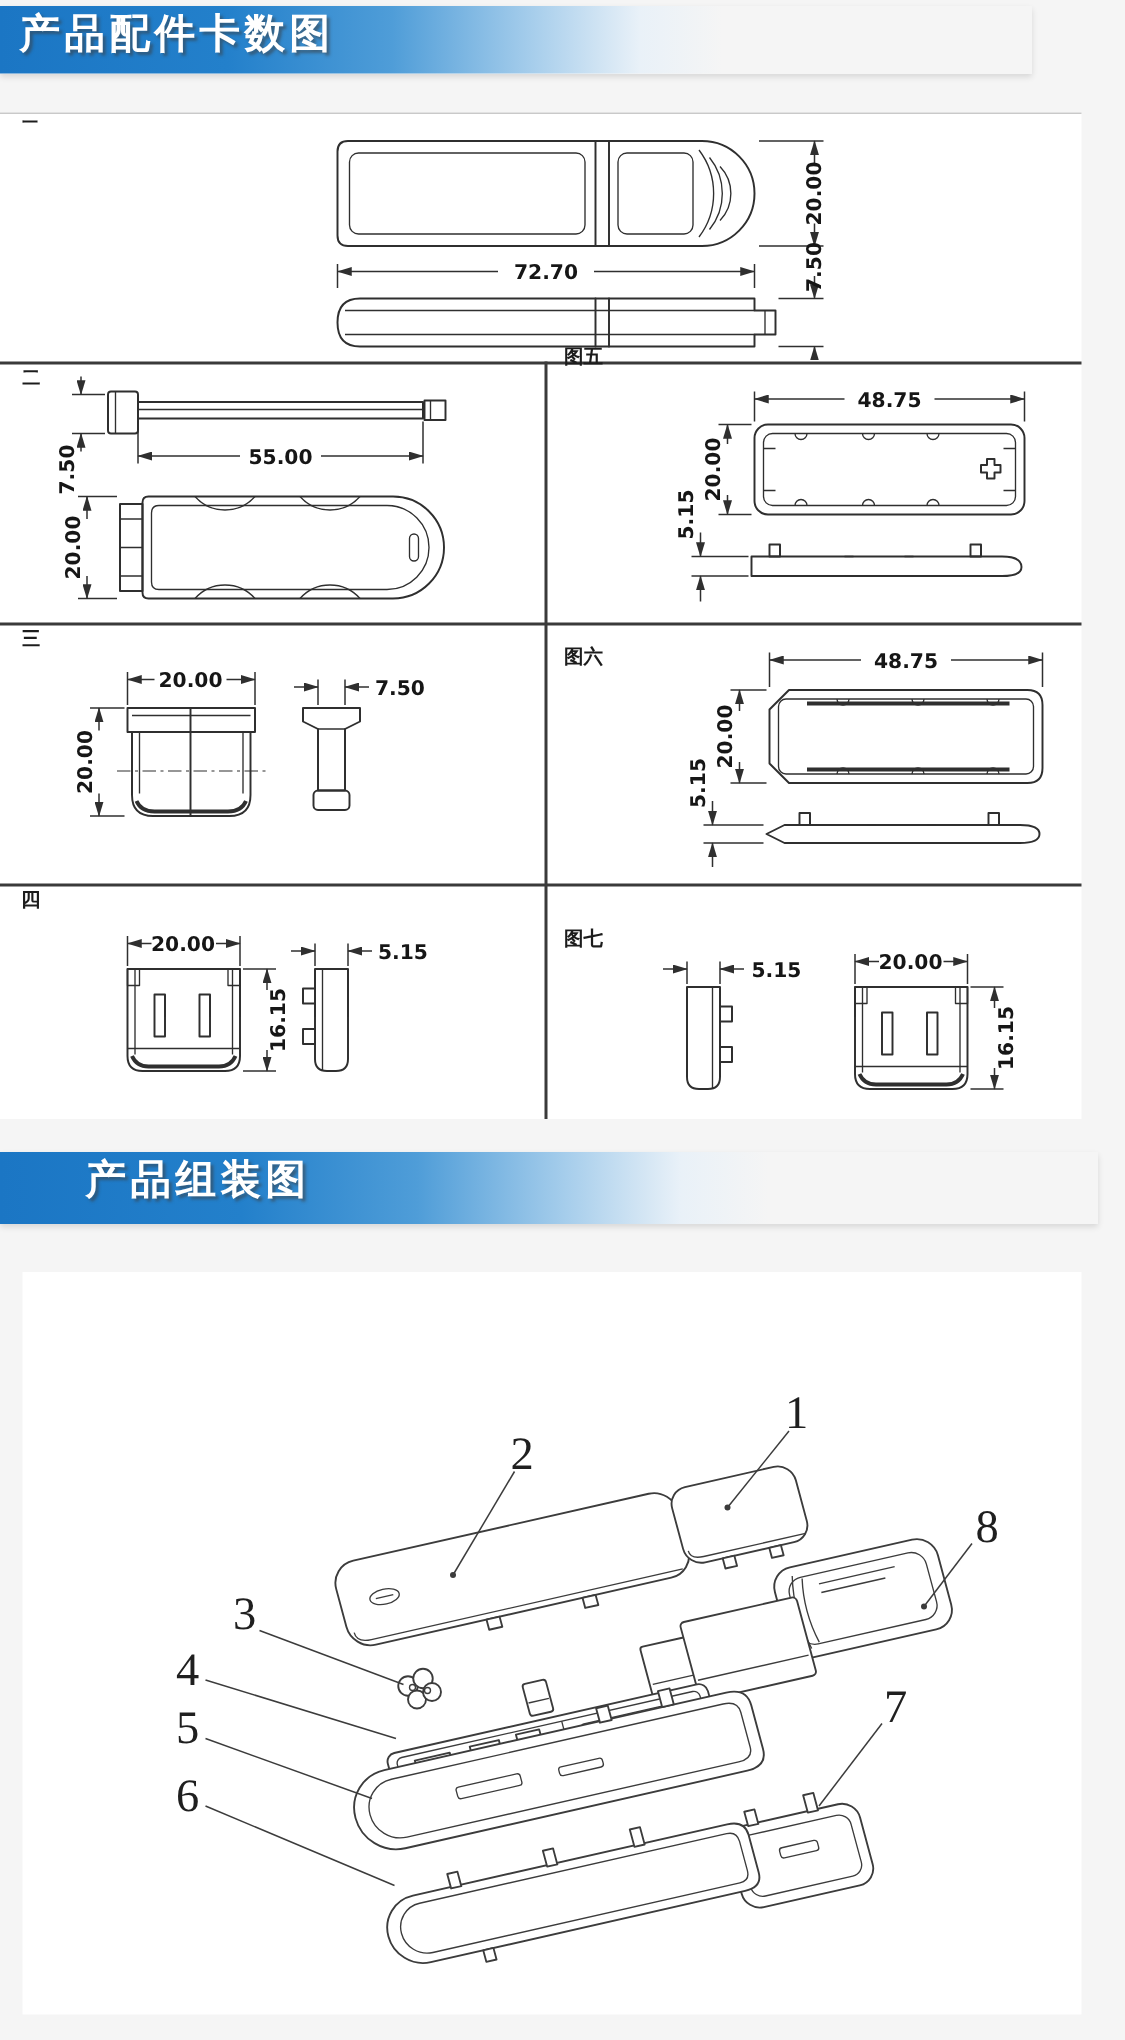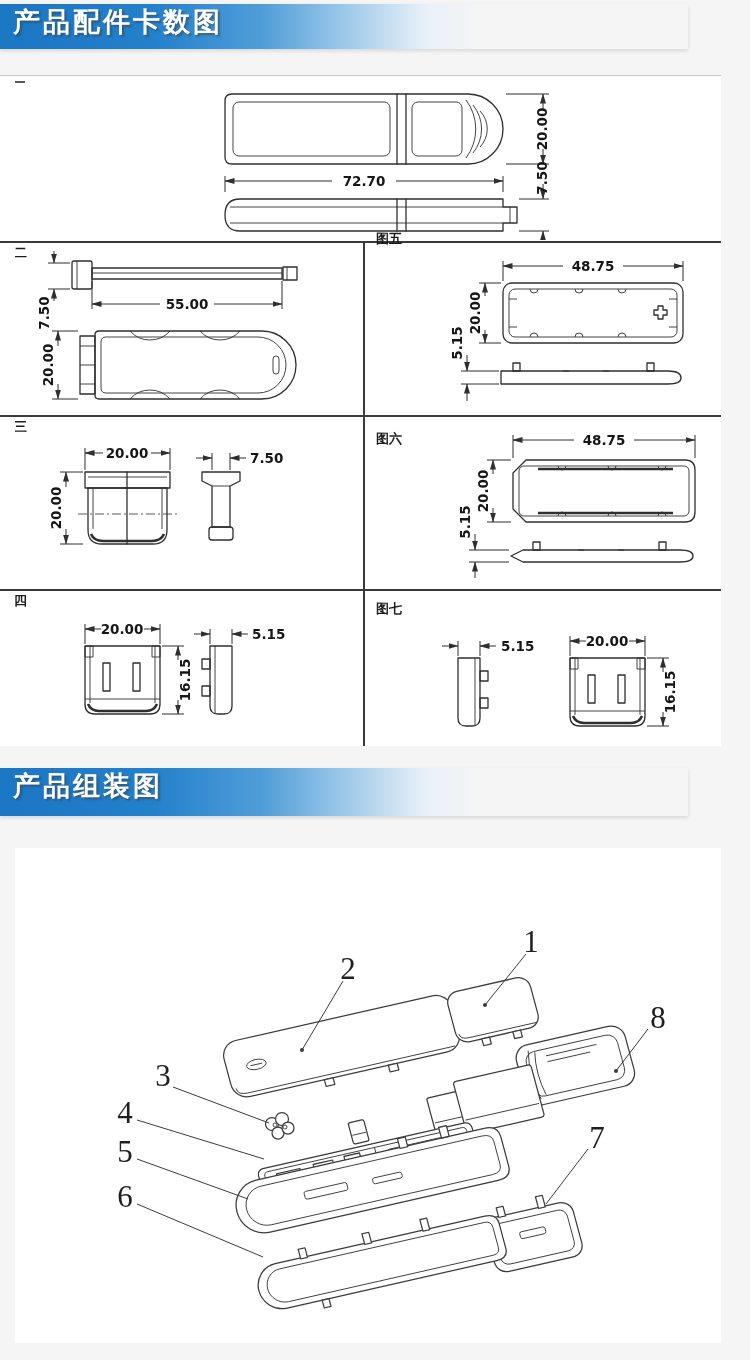--- a/index.html
+++ b/index.html
@@ -4,21 +4,21 @@
 <style>
   html,body{margin:0;padding:0;}
   body{width:750px;height:1360px;background:#f5f5f5;position:relative;overflow:hidden;
        font-family:"DejaVu Sans","Liberation Sans",sans-serif;}
   .banner{position:absolute;left:0;width:688px;height:45px;
           background:linear-gradient(90deg,#1b76c4 0%,#2380cb 22%,#4f9dd8 38%,#a9cfec 52%,#e9f1f8 62%,#f5f5f5 70%);
           box-shadow:0 2px 4px rgba(0,0,0,0.12);display:flex;}
   .banner .t{color:#fff;font-size:27px;font-weight:bold;letter-spacing:3px;margin-left:13px;
              text-shadow:2px 2px 2px rgba(60,60,60,0.55);}
   #banner1{top:4px;}
-  #banner2{top:768px;height:48px;}
+  #banner2{top:768px;height:48px;padding-left:44px;}
   .panel{position:absolute;background:#fff;}
   #panel1{left:0;top:75px;width:721px;height:670px;border-top:1px solid #c9c9c9;}
   #panel2{left:15px;top:848px;width:706px;height:495px;}
   .hline{position:absolute;left:0;width:100%;height:2px;background:#3a3a3a;}
   .vline{position:absolute;left:363px;top:165px;bottom:0;width:2px;background:#3a3a3a;}
   .figwrap{position:absolute;}
   .figlabel{position:absolute;font-size:13px;font-weight:bold;color:#1c1c1c;white-space:nowrap;line-height:1;}
   .cliplab{overflow:hidden;}
   .cliplab span{display:inline-block;white-space:nowrap;}
   .clipx span{margin-left:-14px;}
@@ -48,21 +48,21 @@
   <div class="hline" style="top:339px"></div>
   <div class="hline" style="top:513px"></div>
   <div class="vline"></div>
 
   <div class="figlabel cliplab clipxy" style="left:15px;top:0;width:10px;height:8px"><span>图一</span></div>
   <div class="figlabel cliplab clipx" style="left:15px;top:170px;width:12px;height:14px"><span>图二</span></div>
   <div class="figlabel cliplab clipx" style="left:15px;top:344px;width:12px;height:14px"><span>图三</span></div>
   <div class="figlabel cliplab clipx" style="left:15px;top:518px;width:12px;height:14px"><span>图四</span></div>
   <div class="figlabel" style="left:376px;top:156px"><span>图五</span></div>
   <div class="figlabel" style="left:376px;top:356px"><span>图六</span></div>
-  <div class="figlabel" style="left:376px;top:526px"><span>图七</span></div>
+  <div class="figlabel" style="left:376px;top:544px"><span>图七</span></div>
 
   <div class="figwrap" style="left:0;top:2px">
   <svg width="720" height="162" viewBox="0 0 720 162">
     <defs>
           <marker id="mf1" viewBox="0 0 10 6" refX="9.5" refY="3" markerWidth="10" markerHeight="6" orient="auto-start-reverse">
             <path d="M0 0L10 3L0 6Z" fill="#2f2f2f"></path>
           </marker>
         </defs>
 
     <path class="ol" d="M232,16 H468 A35,35 0 0 1 503,51 A35,35 0 0 1 468,86 H232 Q225,86 225,79 V23 Q225,16 232,16 Z"></path>

